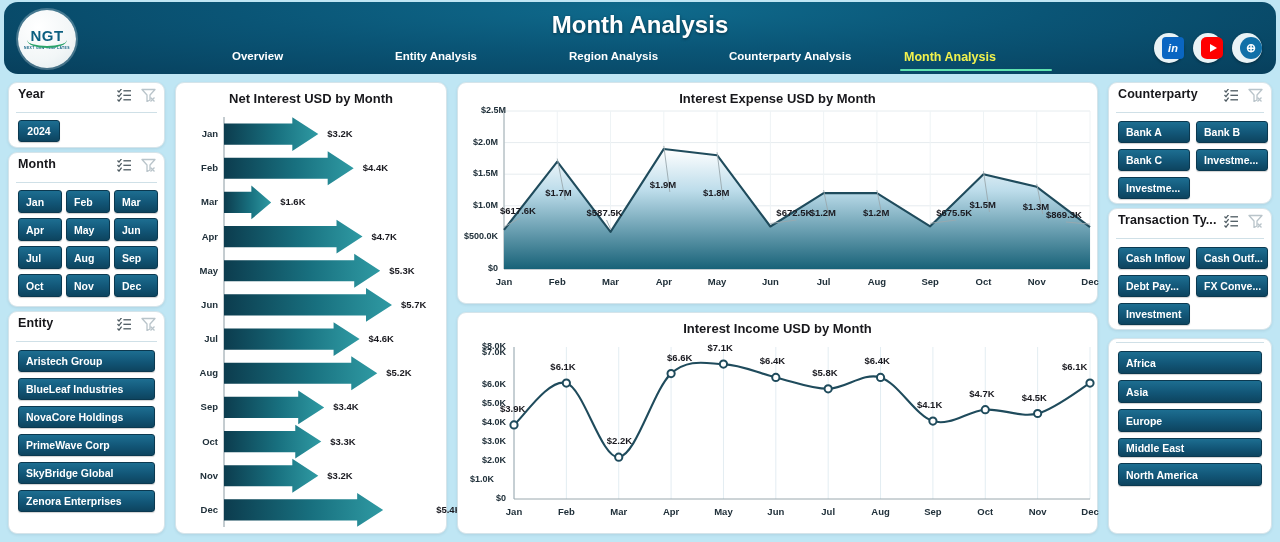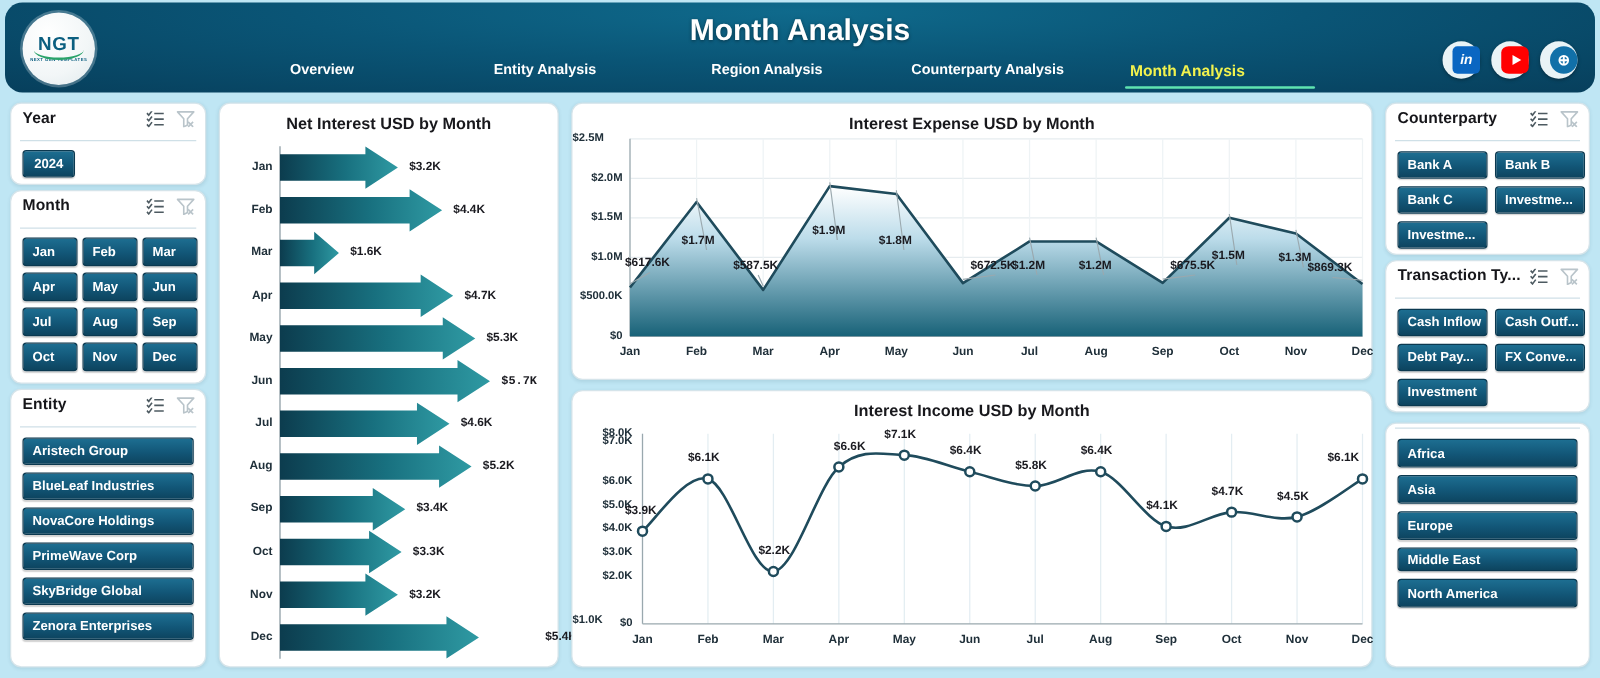--- a/index.html
+++ b/index.html
@@ -302,21 +302,21 @@
       <div class="dlabel" style="left:151.31578947368422px;top:45.08333333333333px;">$3.2K</div>
       <div class="cat-lbl" style="left:6px;top:79.24999999999999px;width:36px;text-align:right;">Feb</div>
       <div class="dlabel" style="left:186.68421052631578px;top:79.24999999999999px;">$4.4K</div>
       <div class="cat-lbl" style="left:6px;top:113.41666666666666px;width:36px;text-align:right;">Mar</div>
       <div class="dlabel" style="left:104.15789473684211px;top:113.41666666666666px;">$1.6K</div>
       <div class="cat-lbl" style="left:6px;top:147.58333333333334px;width:36px;text-align:right;">Apr</div>
       <div class="dlabel" style="left:195.5263157894737px;top:147.58333333333334px;">$4.7K</div>
       <div class="cat-lbl" style="left:6px;top:181.75px;width:36px;text-align:right;">May</div>
       <div class="dlabel" style="left:213.21052631578948px;top:181.75px;">$5.3K</div>
       <div class="cat-lbl" style="left:6px;top:215.91666666666666px;width:36px;text-align:right;">Jun</div>
-      <div class="dlabel" style="left:225px;top:215.91666666666666px;font-family:Liberation Mono, monospace;">$5.7K</div>
+      <div class="dlabel" style="left:225px;top:215.91666666666666px;">$5.7K</div>
       <div class="cat-lbl" style="left:6px;top:250.08333333333331px;width:36px;text-align:right;">Jul</div>
       <div class="dlabel" style="left:192.57894736842104px;top:250.08333333333331px;">$4.6K</div>
       <div class="cat-lbl" style="left:6px;top:284.24999999999994px;width:36px;text-align:right;">Aug</div>
       <div class="dlabel" style="left:210.26315789473682px;top:284.24999999999994px;">$5.2K</div>
       <div class="cat-lbl" style="left:6px;top:318.41666666666663px;width:36px;text-align:right;">Sep</div>
       <div class="dlabel" style="left:157.21052631578948px;top:318.41666666666663px;">$3.4K</div>
       <div class="cat-lbl" style="left:6px;top:352.5833333333333px;width:36px;text-align:right;">Oct</div>
       <div class="dlabel" style="left:154.26315789473685px;top:352.5833333333333px;">$3.3K</div>
       <div class="cat-lbl" style="left:6px;top:386.74999999999994px;width:36px;text-align:right;">Nov</div>
       <div class="dlabel" style="left:151.31578947368422px;top:386.74999999999994px;">$3.2K</div>
@@ -366,21 +366,21 @@
         <line x1="498.1818181818182" y1="137" x2="472.1818181818182" y2="140.3084" stroke="#9aa8ae" stroke-width="0.9"></line>
         <line x1="531.4545454545455" y1="129" x2="525.4545454545455" y2="88.2" stroke="#9aa8ae" stroke-width="0.9"></line>
         <line x1="584.7272727272727" y1="131" x2="578.7272727272727" y2="100.84" stroke="#9aa8ae" stroke-width="0.9"></line>
         <line x1="608" y1="139" x2="632" y2="141.14896" stroke="#9aa8ae" stroke-width="0.9"></line>
       </svg>
       <div class="axis-lbl" style="left:0px;top:180px;width:40px;text-align:right;">$0</div>
       <div class="axis-lbl" style="left:0px;top:148.4px;width:40px;text-align:right;">$500.0K</div>
       <div class="axis-lbl" style="left:0px;top:116.8px;width:40px;text-align:right;">$1.0M</div>
       <div class="axis-lbl" style="left:0px;top:85.2px;width:40px;text-align:right;">$1.5M</div>
       <div class="axis-lbl" style="left:0px;top:53.599999999999994px;width:40px;text-align:right;">$2.0M</div>
-      <div class="axis-lbl" style="left:0px;top:22px;width:20px;text-align:right;">$2.5M</div>
+      <div class="axis-lbl" style="left:0px;top:22px;width:48px;text-align:right;">$2.5M</div>
       <div class="dlabel" style="left:42px;top:122px;">$617.6K</div>
       <div class="cat-lbl" style="left:32px;top:193px;width:28px;text-align:center;">Jan</div>
       <div class="dlabel" style="left:87.27272727272728px;top:104px;">$1.7M</div>
       <div class="cat-lbl" style="left:85.27272727272728px;top:193px;width:28px;text-align:center;">Feb</div>
       <div class="dlabel" style="left:128.54545454545456px;top:124px;">$587.5K</div>
       <div class="cat-lbl" style="left:138.54545454545456px;top:193px;width:28px;text-align:center;">Mar</div>
       <div class="dlabel" style="left:191.8181818181818px;top:96px;">$1.9M</div>
       <div class="cat-lbl" style="left:191.8181818181818px;top:193px;width:28px;text-align:center;">Apr</div>
       <div class="dlabel" style="left:245.09090909090912px;top:104px;">$1.8M</div>
       <div class="cat-lbl" style="left:245.09090909090912px;top:193px;width:28px;text-align:center;">May</div>
@@ -424,21 +424,21 @@
         <circle cx="265.4545454545455" cy="51.099999999999994" r="3.6" fill="#ffffff" stroke="#1f4b5c" stroke-width="2"></circle>
         <circle cx="317.8181818181818" cy="64.39999999999999" r="3.6" fill="#ffffff" stroke="#1f4b5c" stroke-width="2"></circle>
         <circle cx="370.18181818181813" cy="75.8" r="3.6" fill="#ffffff" stroke="#1f4b5c" stroke-width="2"></circle>
         <circle cx="422.54545454545456" cy="64.39999999999999" r="3.6" fill="#ffffff" stroke="#1f4b5c" stroke-width="2"></circle>
         <circle cx="474.90909090909093" cy="108.10000000000001" r="3.6" fill="#ffffff" stroke="#1f4b5c" stroke-width="2"></circle>
         <circle cx="527.2727272727273" cy="96.7" r="3.6" fill="#ffffff" stroke="#1f4b5c" stroke-width="2"></circle>
         <circle cx="579.6363636363636" cy="100.5" r="3.6" fill="#ffffff" stroke="#1f4b5c" stroke-width="2"></circle>
         <circle cx="632" cy="70.10000000000001" r="3.6" fill="#ffffff" stroke="#1f4b5c" stroke-width="2"></circle>
       </svg>
       <div class="axis-lbl" style="left:0px;top:180px;width:48px;text-align:right;">$0</div>
-      <div class="axis-lbl" style="left:0px;top:177px;width:48px;text-align:left;">$1.0K</div>
+      <div class="axis-lbl" style="left:0px;top:161px;width:48px;text-align:center;">$1.0K</div>
       <div class="axis-lbl" style="left:0px;top:142px;width:48px;text-align:right;">$2.0K</div>
       <div class="axis-lbl" style="left:0px;top:123px;width:48px;text-align:right;">$3.0K</div>
       <div class="axis-lbl" style="left:0px;top:104px;width:48px;text-align:right;">$4.0K</div>
       <div class="axis-lbl" style="left:0px;top:85px;width:48px;text-align:right;">$5.0K</div>
       <div class="axis-lbl" style="left:0px;top:66px;width:48px;text-align:right;">$6.0K</div>
       <div class="axis-lbl" style="left:0px;top:34px;width:48px;text-align:right;">$7.0K</div>
       <div class="axis-lbl" style="left:0px;top:28px;width:48px;text-align:right;">$8.0K</div>
       <div class="dlabel" style="left:42px;top:89.9px;">$3.9K</div>
       <div class="cat-lbl" style="left:42px;top:193px;width:28px;text-align:center;">Jan</div>
       <div class="dlabel" style="left:92.36363636363637px;top:48.10000000000001px;">$6.1K</div>

